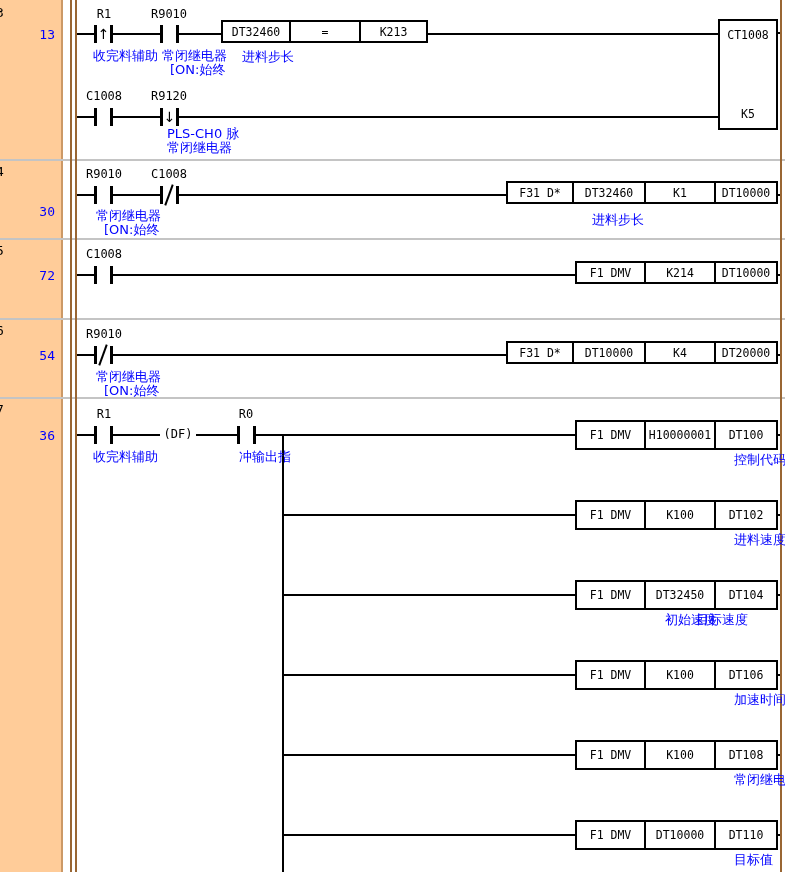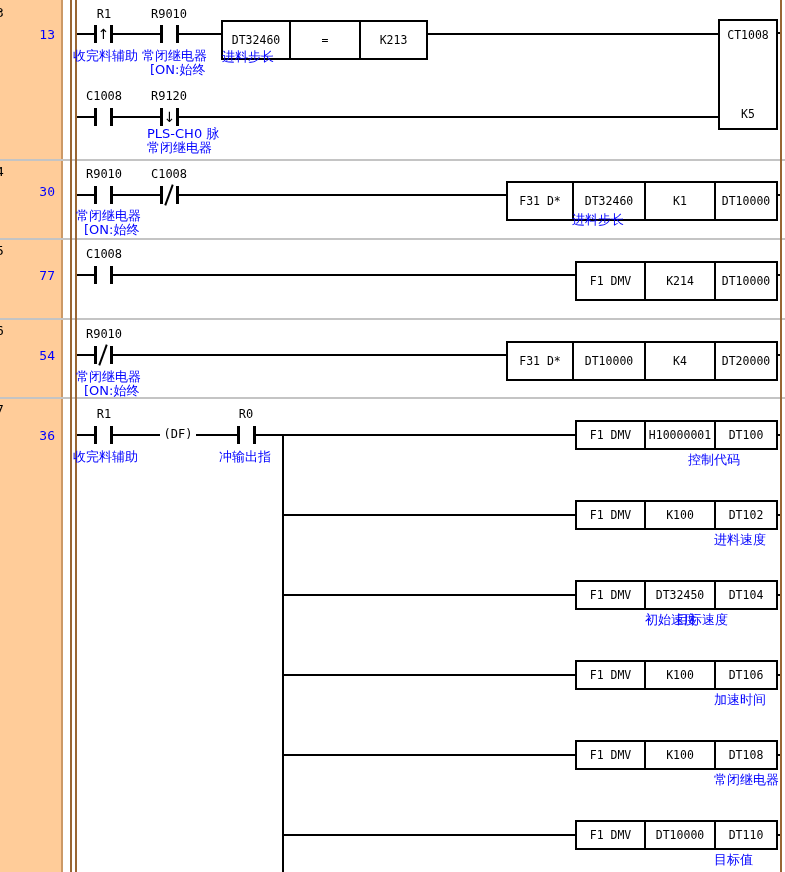--- a/index.html
+++ b/index.html
@@ -13,23 +13,23 @@
   .wv{position:absolute;width:2px;background:#000;}
   .contact{position:absolute;width:19px;height:18px;}
   .cb{position:absolute;top:0;width:3px;height:18px;background:#000;}
   .cb.l{left:0}.cb.r{left:16px}
   .carrow{position:absolute;left:2px;top:0;width:15px;height:18px;text-align:center;
           font-size:14px;line-height:18px;color:#000;}
   .slash{position:absolute;left:8px;top:-2px;width:2px;height:22px;background:#000;
          transform:rotate(20deg);}
   .devlbl{position:absolute;width:80px;text-align:center;color:#000;
           font:12px "DejaVu Sans Mono",monospace;white-space:nowrap;}
-  .cmt{position:absolute;color:#0000FF;font-size:13px;line-height:14px;white-space:nowrap;}
+  .cmt{position:absolute;color:#0000FF;font-size:13px;line-height:14px;white-space:nowrap;padding-left:20px;}
   .blk{position:absolute;display:flex;border:2px solid #000;background:#fff;
-       box-sizing:border-box;height:40px;}
+       box-sizing:border-box;height:23px;}
   .blk.h30{height:30px;}
   .blk .c{display:flex;align-items:center;justify-content:center;
           font-family:"DejaVu Sans Mono",monospace;font-size:11.5px;color:#000;
           border-left:2px solid #000;box-sizing:border-box;white-space:nowrap;}
   .blk .c:first-child{border-left:none;}
   .cnt{position:absolute;left:718px;top:19px;width:60px;height:111px;
        border:2px solid #000;background:#fff;box-sizing:border-box;}
   .cnt .nm{position:absolute;top:7px;left:0;width:100%;text-align:center;
            font:11.5px "DejaVu Sans Mono",monospace;}
   .cnt .pv{position:absolute;bottom:7px;left:0;width:100%;text-align:center;
@@ -109,21 +109,21 @@
         <div class="cb r"></div>
       <div class="carrow">↓</div>
     </div>
     <div class="devlbl" style="left:129px;top:89px">R9120</div>
     <div class="cmt" style="left:147px;top:127px">PLS-CH0 脉</div>
     <div class="cmt" style="left:147px;top:141px">常闭继电器</div>
   </div>
 
   <div>
     <div class="rnum" style="top:164px">4</div>
-    <div class="step" style="top:184px">30</div>
+    <div class="step" style="top:204px">30</div>
 
     <div class="wh" style="left:77px;top:194px;width:17px"></div>
     <div class="wh" style="left:112px;top:194px;width:48px"></div>
     <div class="wh" style="left:178px;top:194px;width:328px"></div>
     <div class="wh" style="left:778px;top:194px;width:2px"></div>
 
     <div class="contact" style="left:94px;top:186px">
       <div class="cb l"></div>
         <div class="cb r"></div>
     </div>
@@ -142,21 +142,21 @@
       <div class="c" style="flex:0 0 64px">F31 D*</div>
       <div class="c" style="flex:0 0 72px">DT32460</div>
       <div class="c" style="flex:0 0 70px">K1</div>
       <div class="c" style="flex:1 1 auto">DT10000</div>
     </div>
     <div class="cmt" style="left:572px;top:213px">进料步长</div>
   </div>
 
   <div>
     <div class="rnum" style="top:243px">5</div>
-    <div class="step" style="top:268px">77</div>
+    <div class="step" style="top:268px">72</div>
 
     <div class="wh" style="left:77px;top:274px;width:17px"></div>
     <div class="wh" style="left:112px;top:274px;width:463px"></div>
     <div class="wh" style="left:778px;top:274px;width:2px"></div>
 
     <div class="contact" style="left:94px;top:266px">
       <div class="cb l"></div>
         <div class="cb r"></div>
     </div>
     <div class="devlbl" style="left:64px;top:247px">C1008</div>
@@ -231,21 +231,21 @@
         <div class="cb r"></div>
     </div>
     <div class="devlbl" style="left:206px;top:407px">R0</div>
     <div class="cmt" style="left:219px;top:450px">冲输出指</div>
 
     <div class="blk h30" style="left:575px;top:420px;width:203px">
       <div class="c" style="flex:0 0 67px">F1 DMV</div>
       <div class="c" style="flex:0 0 70px">H10000001</div>
       <div class="c" style="flex:1 1 auto">DT100</div>
     </div>
-    <div class="cmt" style="left:688px;top:453px">控制代码</div>
+    <div class="cmt" style="left:714px;top:453px">控制代码</div>
 
     <div class="blk h30" style="left:575px;top:500px;width:203px">
       <div class="c" style="flex:0 0 67px">F1 DMV</div>
       <div class="c" style="flex:0 0 70px">K100</div>
       <div class="c" style="flex:1 1 auto">DT102</div>
     </div>
     <div class="cmt" style="left:714px;top:533px">进料速度</div>
 
     <div class="blk h30" style="left:575px;top:580px;width:203px">
       <div class="c" style="flex:0 0 67px">F1 DMV</div>

